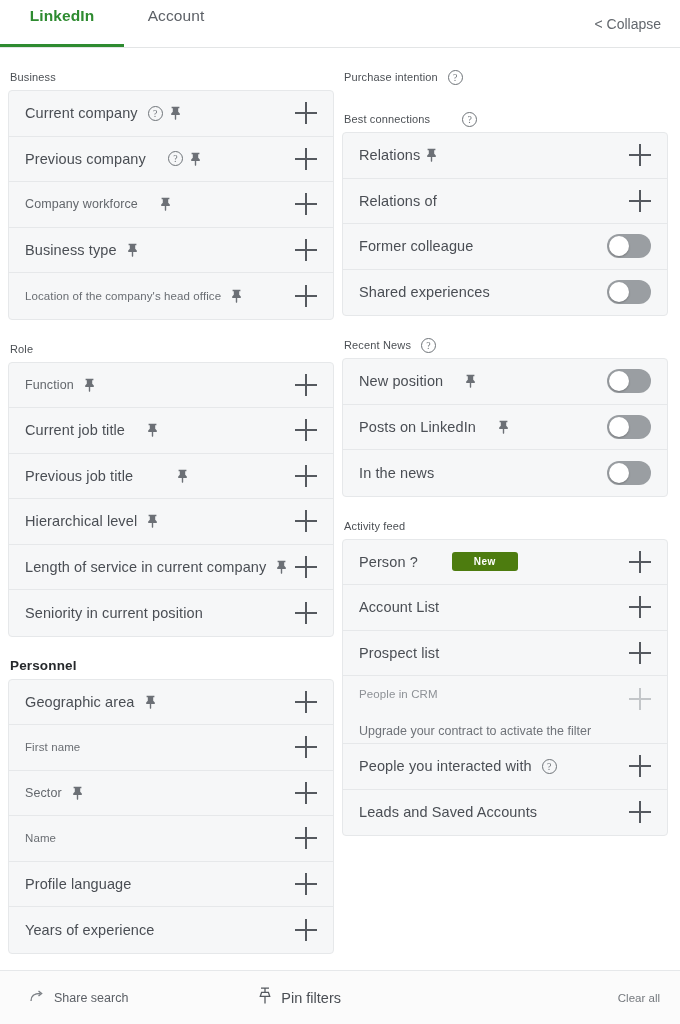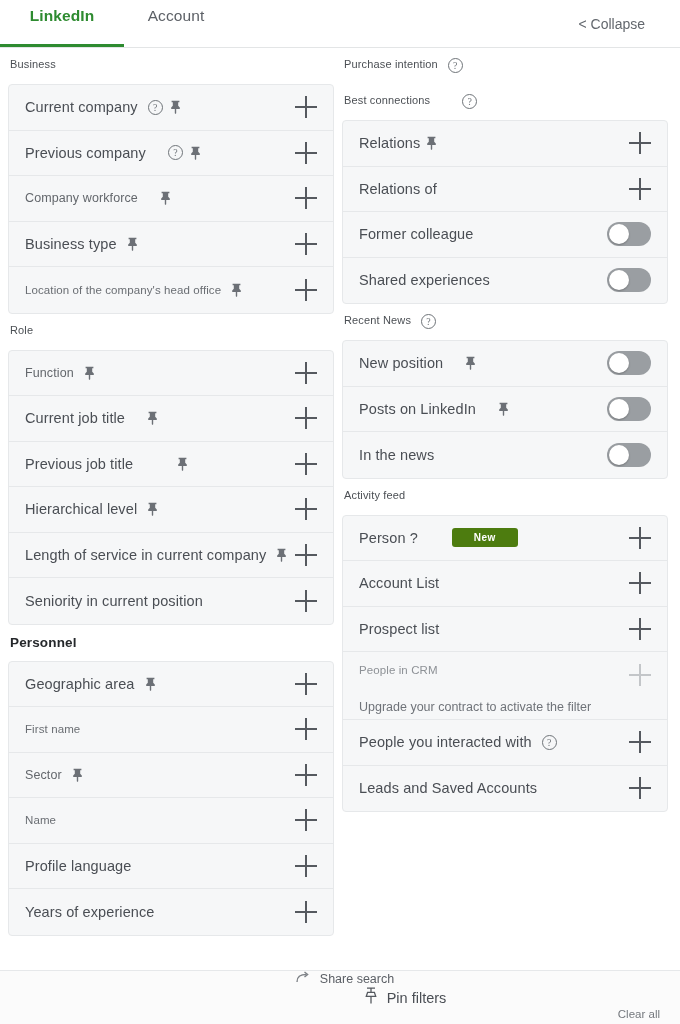--- a/index.html
+++ b/index.html
@@ -38,44 +38,45 @@
   .tab.active { color: #2e8b30; font-weight: bold; }
   .tab.active::after {
     content: "";
     position: absolute;
     left: 0; bottom: 0;
     width: 124px; height: 3px;
     background: #2e8b30;
   }
   .collapse {
     margin-left: auto;
-    margin-right: 35px;
+    margin-right: 19px;
     font-size: 14px;
     color: #62676d;
     cursor: pointer;
     white-space: nowrap;
   }
 
   
   .columns {
     display: flex;
     padding: 0;
     height: 922px;
   }
   .col { width: 340px; padding: 0 8px; }
   .col.left  { padding-left: 8px;  padding-right: 6px; }
   .col.right { padding-left: 2px;  padding-right: 12px; }
 
   .section { margin-bottom: 10px; }
   .sec-head {
     display: flex;
+    align-items: center;
     gap: 10px;
     height: 26px;
     padding: 0 4px 0 2px;
-    margin-top: 10px;
+    margin-top: 16px;
   }
   .sec-title {
     font-size: 11px;
     color: #4b4f54;
     letter-spacing: .15px;
   }
   .sec-title.big {
     font-size: 13.5px;
     font-weight: bold;
     color: #25282b;
@@ -192,21 +193,20 @@
   
   .footer {
     position: absolute;
     left: 0; bottom: 0;
     width: 680px; height: 54px;
     background: #fbfbfb;
     border-top: 1px solid #e6e8ea;
     display: flex;
     align-items: center;
     padding: 0 20px;
-    flex-direction: column;
   }
   .foot-item {
     display: flex;
     align-items: center;
     gap: 9px;
     font-size: 12.5px;
     color: #5c6066;
     cursor: pointer;
   }
   .foot-item.share { margin-left: 10px; }

